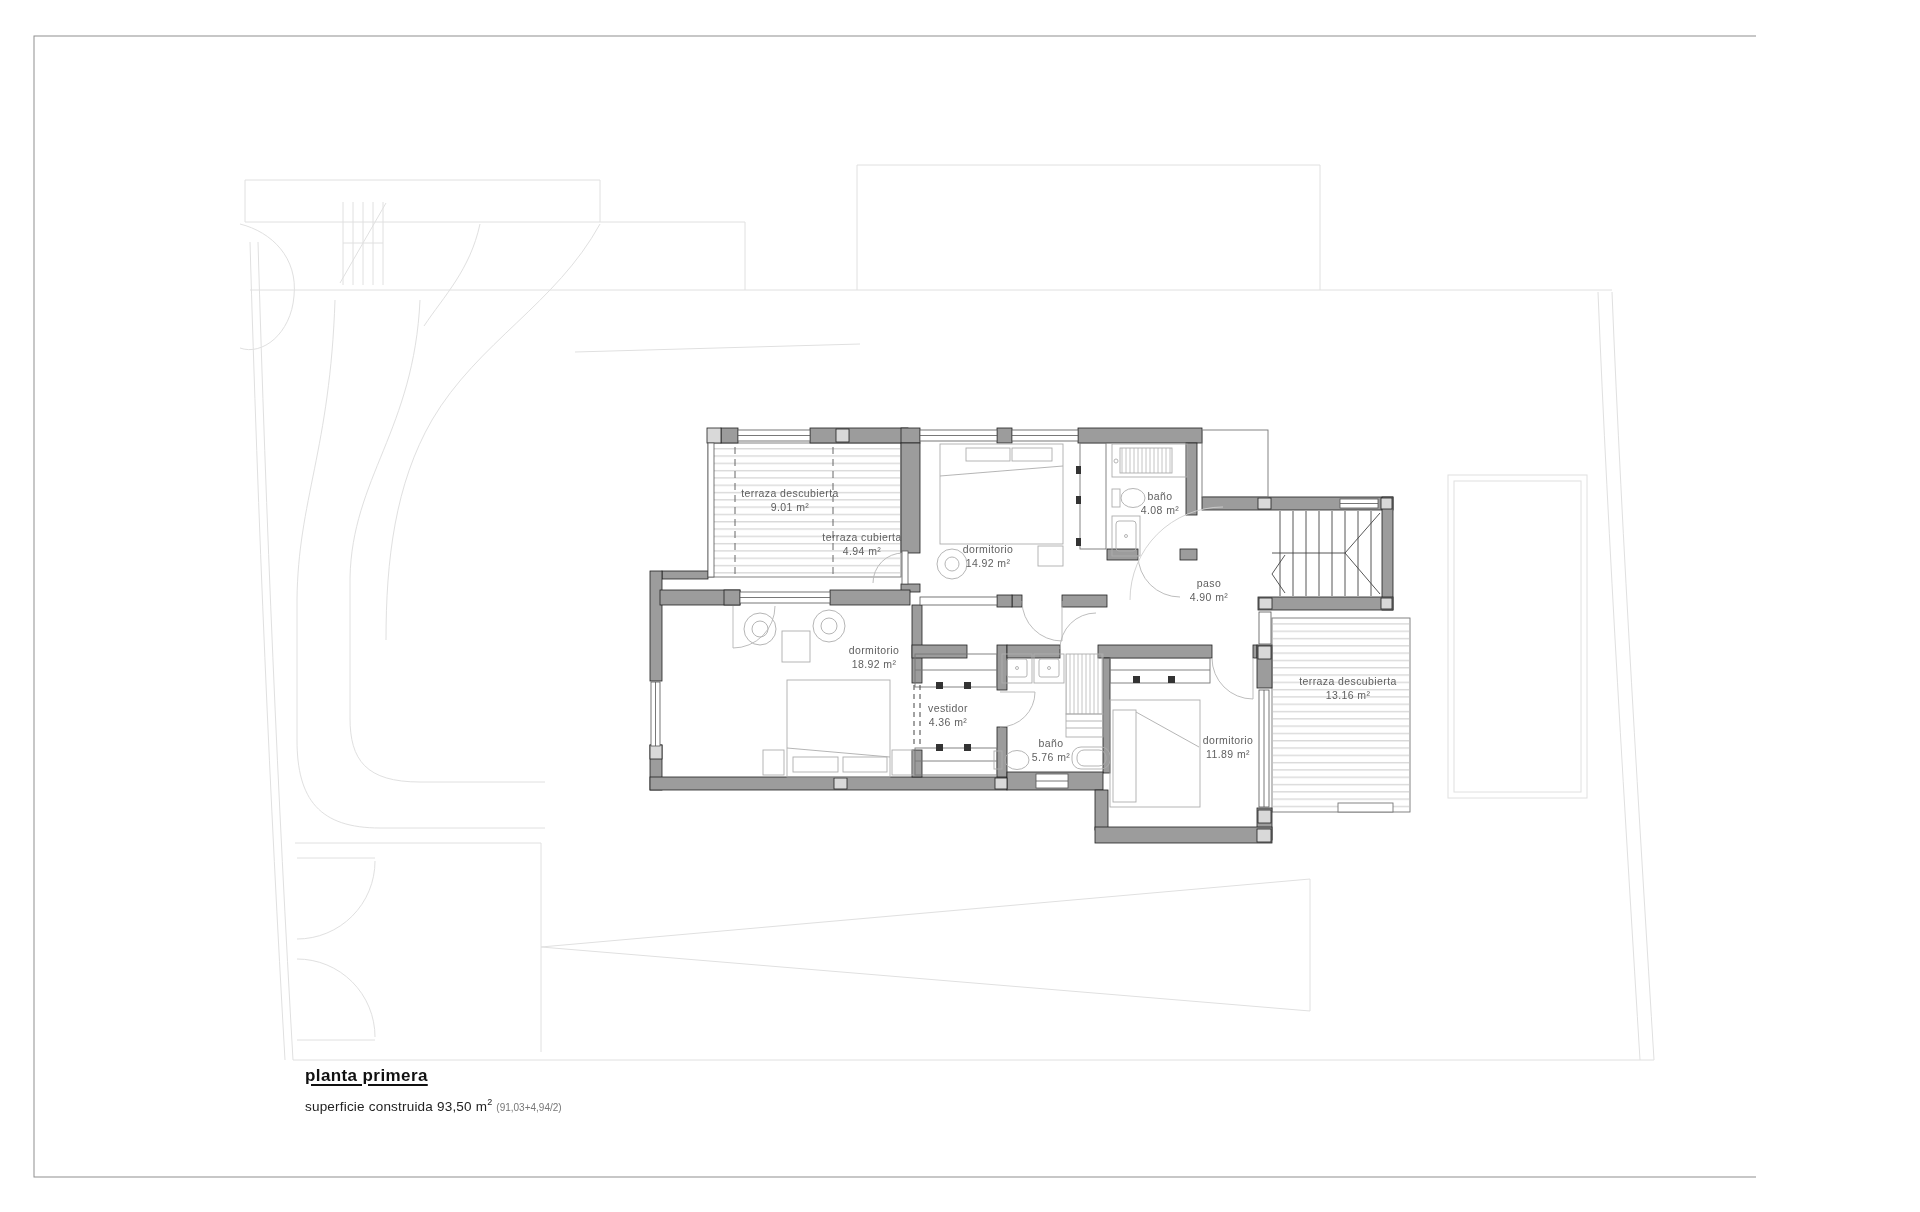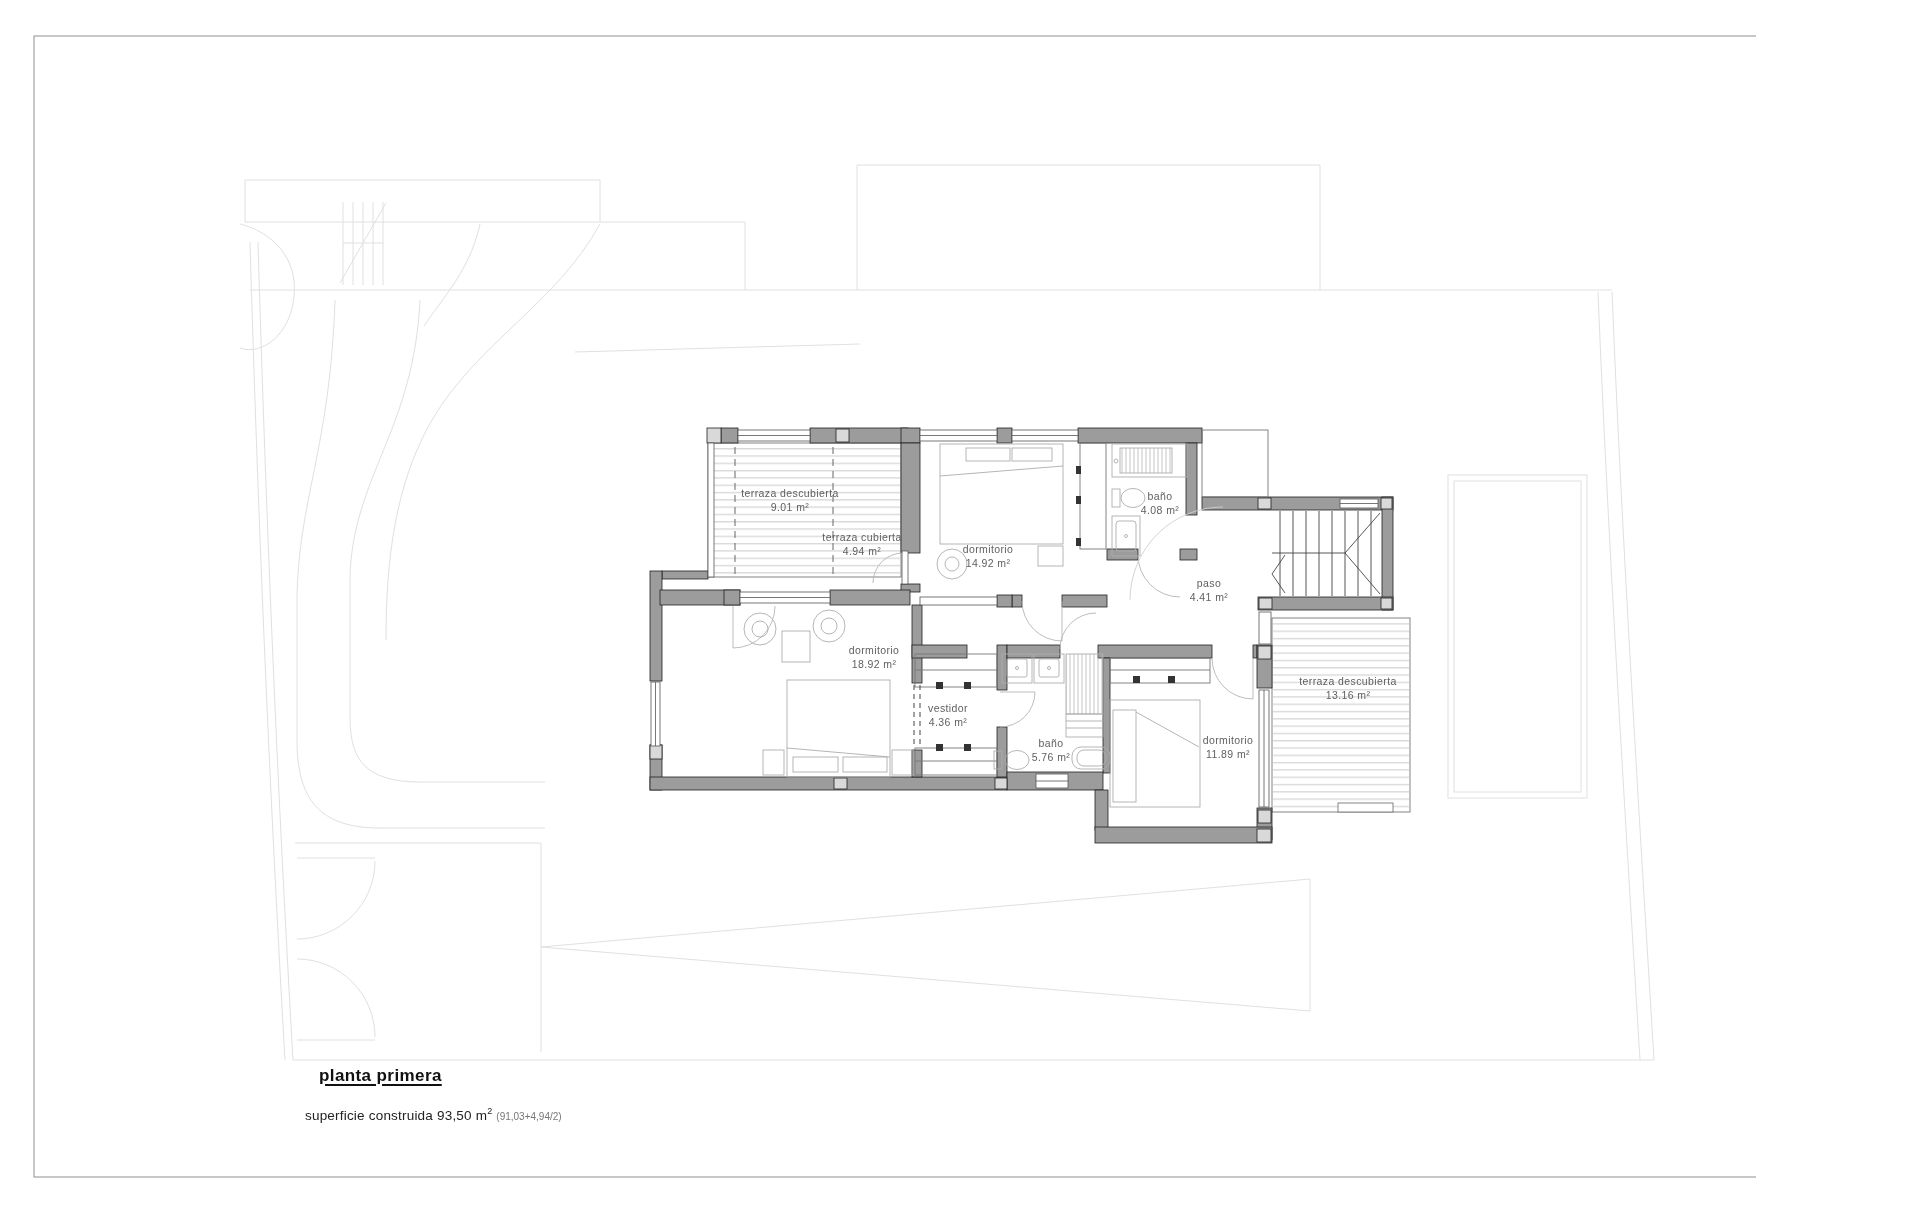--- a/index.html
+++ b/index.html
@@ -5,22 +5,22 @@
   html,body{margin:0;padding:0;background:#ffffff;}
   .sheet{position:relative;width:1756px;height:1212px;background:#fff;overflow:hidden;
          font-family:"Liberation Sans",sans-serif;border-radius:19px;}
   svg{position:absolute;left:0;top:0;}
   .room-label{position:absolute;transform:translate(-50%,-50%);text-align:center;
               color:#5f5f5f;font-size:10.5px;line-height:14px;letter-spacing:.4px;white-space:nowrap;}
   .room-label .nm{display:block;}
   .room-label .ar{display:block;}
   .title-block{position:absolute;left:305px;top:1066px;color:#111;}
   .title-block .t{font-size:17px;font-weight:bold;letter-spacing:.4px;
-                  text-decoration:underline;text-decoration-thickness:2px;text-underline-offset:3px;margin-left:14px;}
-  .title-block .s{margin-top:20px;font-size:13.5px;color:#222;letter-spacing:.2px;}
+                  text-decoration:underline;text-decoration-thickness:2px;text-underline-offset:3px;}
+  .title-block .s{margin-top:11px;font-size:13.5px;color:#222;letter-spacing:.2px;}
   .title-block .s sup{font-size:9px;}
   .title-block .s .note{font-size:10px;color:#777;letter-spacing:0;}
 </style>
 </head>
 <body>
 
 <div class="sheet">
 
 <svg width="1920" height="1212" viewBox="0 0 1920 1212">
   <defs>
@@ -274,21 +274,21 @@
 <div class="room-label" style="left:988px;top:556px;">
   <span class="nm">dormitorio</span>
   <span class="ar">14.92 m²</span>
 </div>
 <div class="room-label" style="left:1160px;top:503px;">
   <span class="nm">baño</span>
   <span class="ar">4.08 m²</span>
 </div>
 <div class="room-label" style="left:1209px;top:590px;text-align:center;">
   <span class="nm">paso</span>
-  <span class="ar">4.41 m²</span>
+  <span class="ar">4.90 m²</span>
 </div>
 <div class="room-label" style="left:874px;top:657px;">
   <span class="nm">dormitorio</span>
   <span class="ar">18.92 m²</span>
 </div>
 <div class="room-label" style="left:948px;top:715px;">
   <span class="nm">vestidor</span>
   <span class="ar">4.36 m²</span>
 </div>
 <div class="room-label" style="left:1051px;top:750px;">

